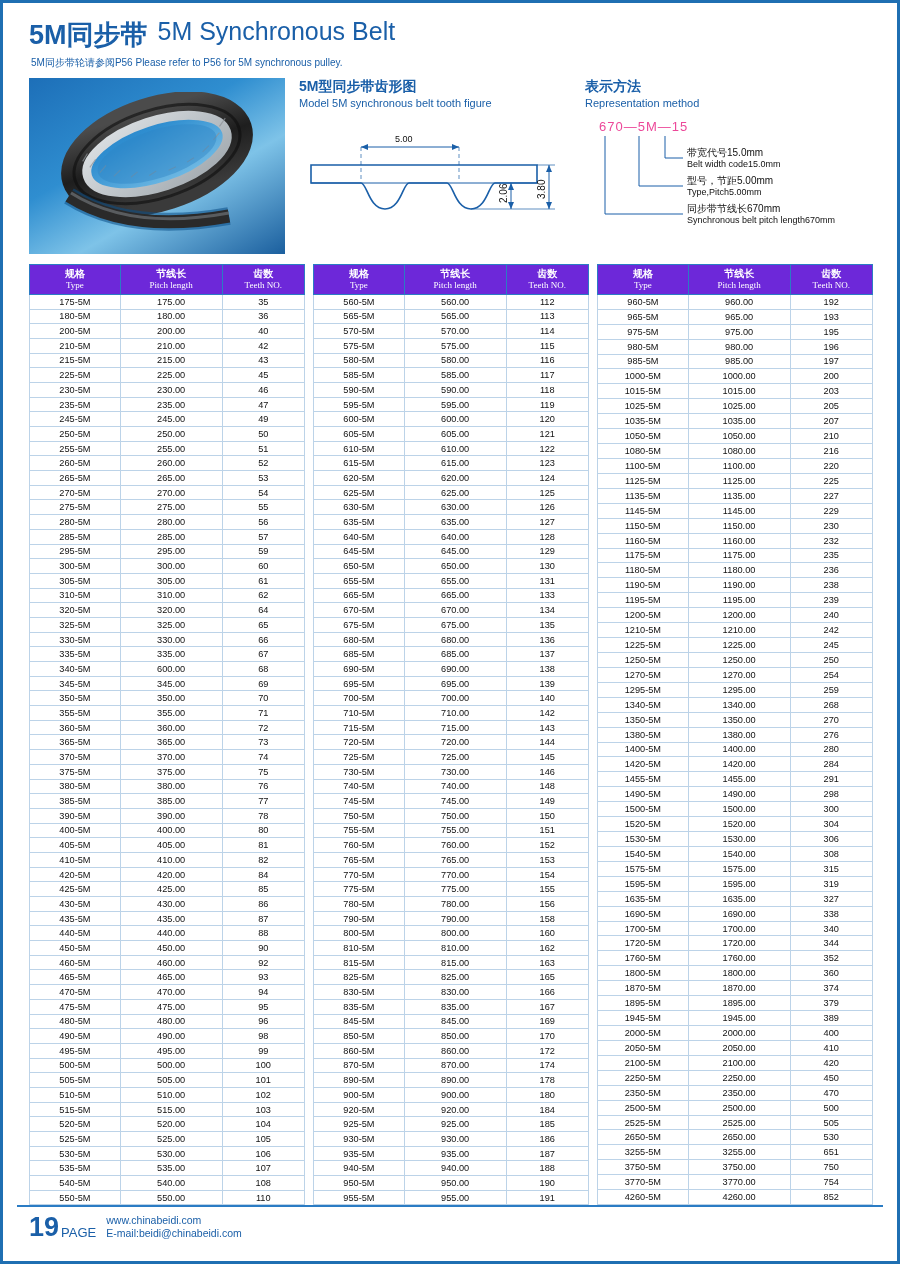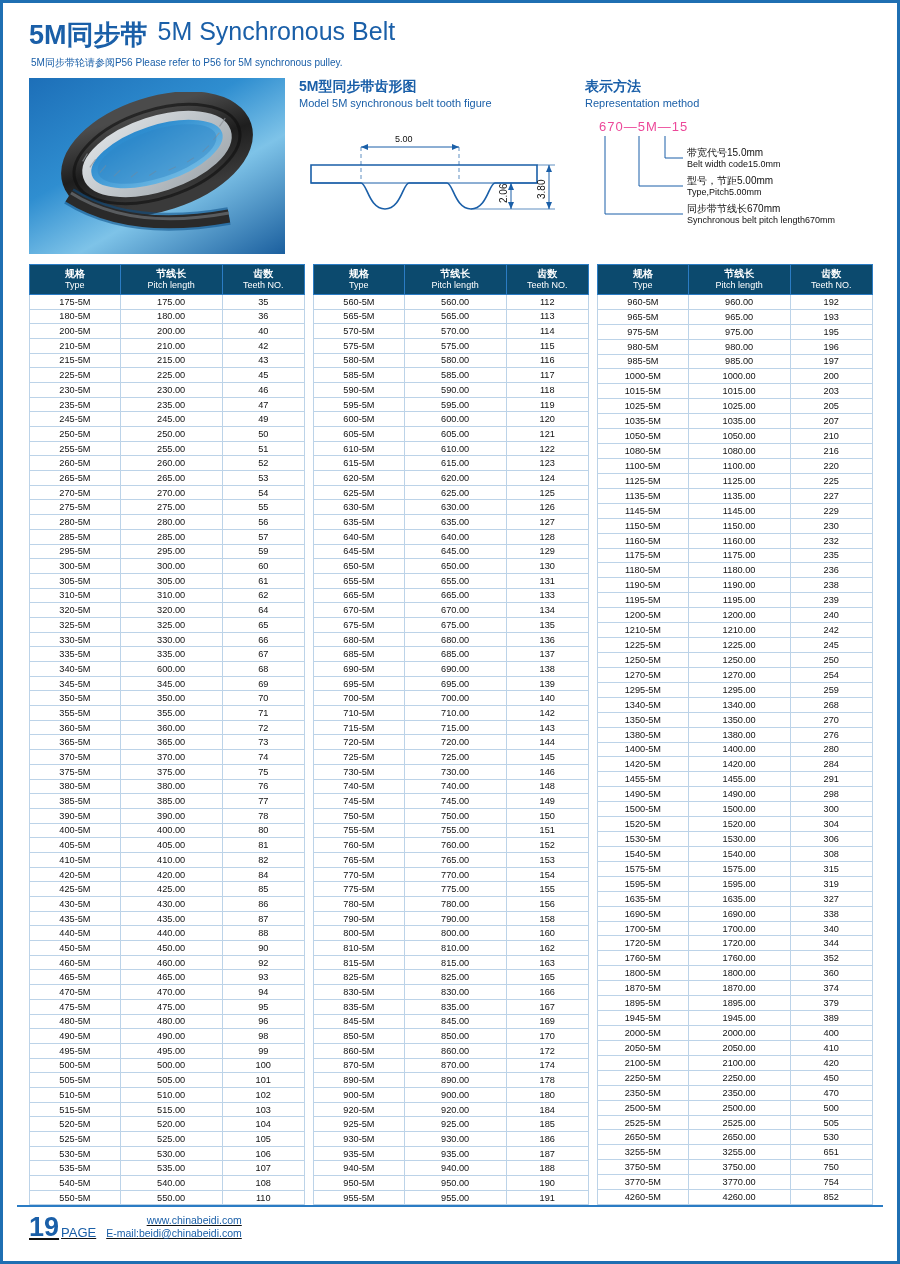--- a/index.html
+++ b/index.html
@@ -62,51 +62,52 @@
     padding-left:12px;padding-right:10px;
   }
   .tbl{
     flex:1;
     border-collapse:collapse;
     font-size:9.3px;
     color:#111;
   }
   .tbl + .tbl{margin-left:8px;}
   .tbl th{
-    background:#0c4a6e;
+    background:#6d28d9;
     color:#fff;
     font-weight:bold;
     border:1px solid #2b7cc4;
     padding:3px 0 4px 0;
     line-height:1.15;
     font-size:9.6px;
+    font-family:Liberation Serif, serif;
   }
   .tbl th .cn{display:block;font-size:10px;}
   .tbl th .en{display:block;font-size:9px;font-weight:normal;}
   .tbl td{
     border:1px solid #bcd3e8;
     text-align:center;
     padding:1.35px 0;
     height:11px;
     font-size:9.2px;
   }
   .tbl td.col1{width:33%;}
   .tbl td.col2{width:37%;}
   .tbl td.col3{width:30%;}
   
   .footer{
     position:absolute;left:0;right:0;bottom:0;height:40px;
-    display:flex;align-items:center;padding-left:12px;text-decoration:underline;
+    display:flex;align-items:center;padding-left:12px;
   }
   .pagenum{
     font-size:27px;color:#1a5fa8;font-weight:bold;line-height:1;
     display:flex;align-items:flex-end;gap:2px;
   }
   .pagenum .word{font-size:13px;font-weight:normal;padding-bottom:2px;}
-  .foot-lines{margin-left:10px;line-height:1.25;text-align:right;}
+  .foot-lines{margin-left:10px;line-height:1.25;}
   .foot-lines div{font-size:10.5px;color:#1a5fa8;}
   .footer-rule{
     position:absolute;left:0;right:0;bottom:40px;height:2px;background:#2b7cc4;
   }
   .dim-txt{font-size:9px;fill:#111;}
 </style>
 </head>
 <body>
 
 <div class="page">

